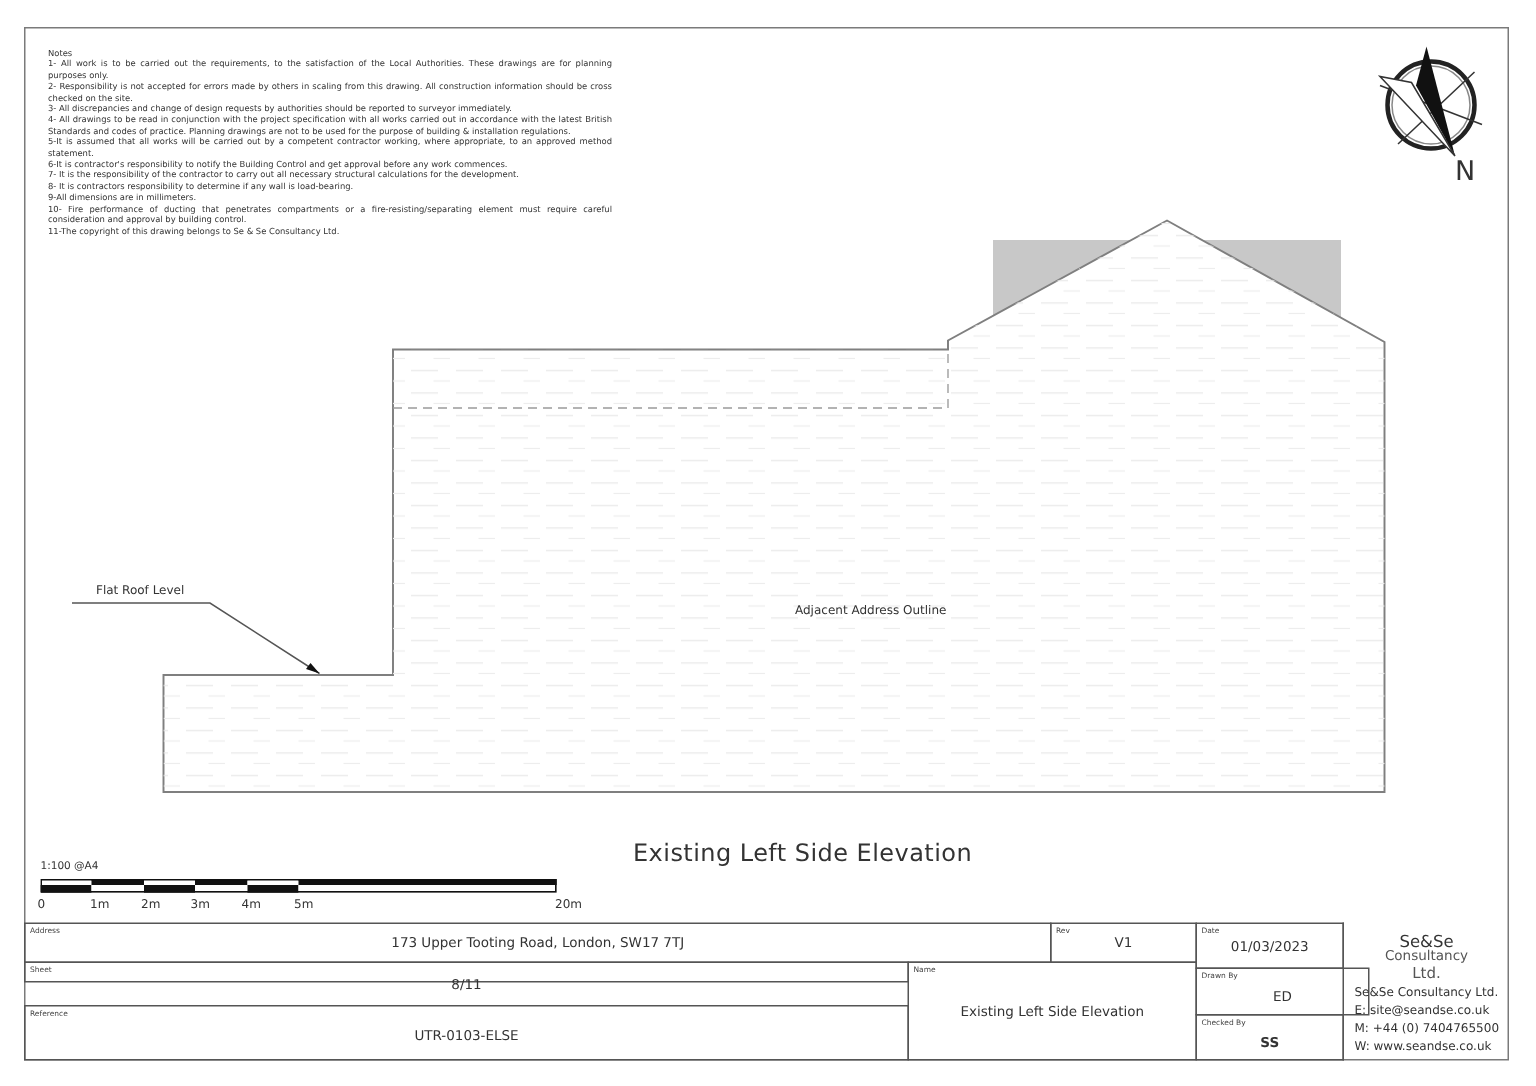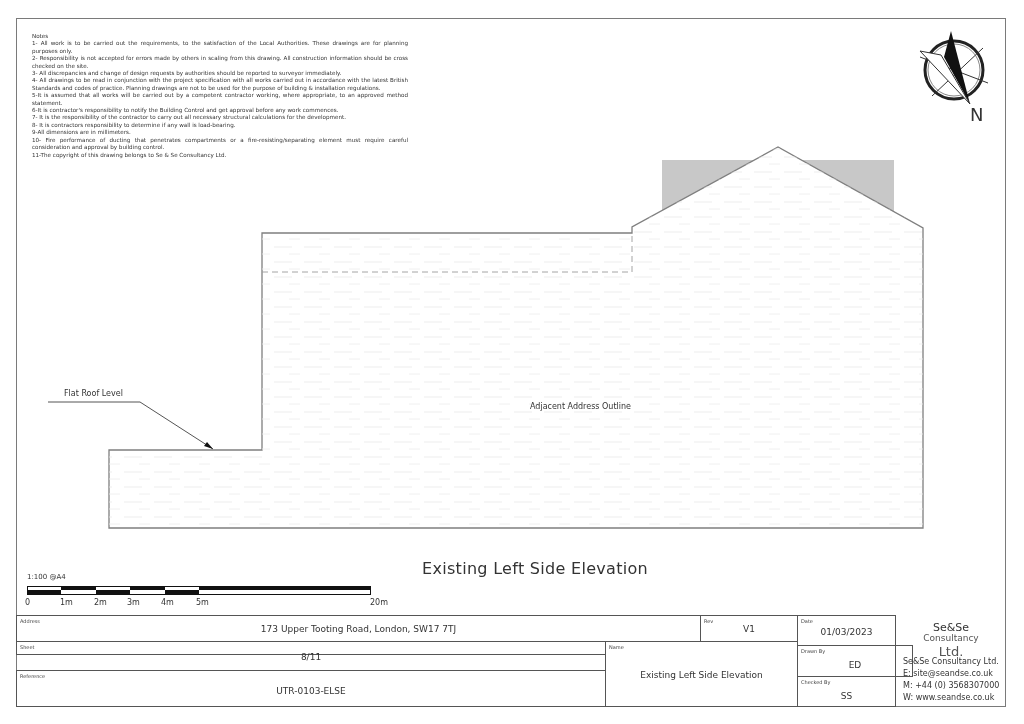--- a/index.html
+++ b/index.html
@@ -16,21 +16,21 @@
            letter-spacing:0.3px; white-space:nowrap; }
   .scale-label { position:absolute; left:27px; top:573px; font-size:7px; color:#333; }
   .tick { position:absolute; top:598px; font-size:8px; color:#333; }
   .cell { position:absolute; box-sizing:border-box; border:1px solid #555; }
   .cap { position:absolute; left:3px; top:2px; font-size:5px; color:#444; }
   .val { position:absolute; left:0; right:0; text-align:center; font-size:9px; color:#333; }
   .logo { position:absolute; left:895px; top:615px; width:111px; height:92px;
           border-left:1px solid #555; box-sizing:border-box; }
   .logo .l1 { position:absolute; top:6px; left:0; right:0; text-align:center; font-size:11px; color:#333; }
   .logo .l2 { position:absolute; top:18px; left:0; right:0; text-align:center; font-size:9px; color:#555; }
-  .logo .l3 { position:absolute; top:29px; left:0; right:0; text-align:center; font-size:13px; color:#555; }
+  .logo .l3 { position:absolute; top:29px; left:0; right:0; text-align:center; font-size:10px; color:#555; }
   .logo .c { position:absolute; left:7px; font-size:8px; color:#333; white-space:nowrap; }
 </style>
 </head>
 <body>
 
 <div class="sheet"></div>
 
 <div class="notes">
   <div class="hd">Notes</div>
   <div>1- All work is to be carried out the requirements, to the satisfaction of the Local Authorities. These drawings are for planning purposes only.</div>
@@ -128,24 +128,24 @@
 <div class="cell" style="left:797px;top:615px;width:99px;height:31px;">
   <span class="cap">Date</span>
   <span class="val" style="top:11px;">01/03/2023</span>
 </div>
 <div class="cell" style="left:797px;top:645px;width:116px;height:32px;">
   <span class="cap">Drawn By</span>
   <span class="val" style="top:14px;">ED</span>
 </div>
 <div class="cell" style="left:797px;top:676px;width:99px;height:31px;">
   <span class="cap">Checked By</span>
-  <span class="val" style="top:14px;">SS</span>
+  <span class="val" style="top:14px;font-weight:bold;">SS</span>
 </div>
 
 <div class="logo">
   <span class="l1">Se&amp;Se</span>
   <span class="l2">Consultancy</span>
   <span class="l3">Ltd.</span>
   <span class="c" style="top:42px;">Se&amp;Se Consultancy Ltd.</span>
   <span class="c" style="top:54px;">E: site@seandse.co.uk</span>
-  <span class="c" style="top:66px;">M: +44 (0) 3568307000</span>
+  <span class="c" style="top:66px;">M: +44 (0) 7404765500</span>
   <span class="c" style="top:78px;">W: www.seandse.co.uk</span>
 </div>
 
 </body></html>

